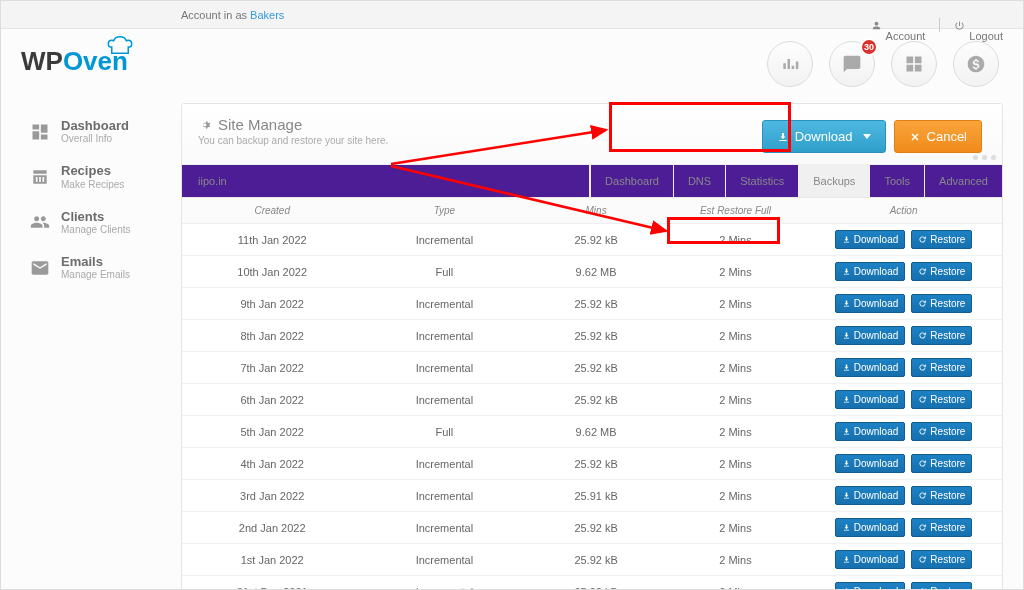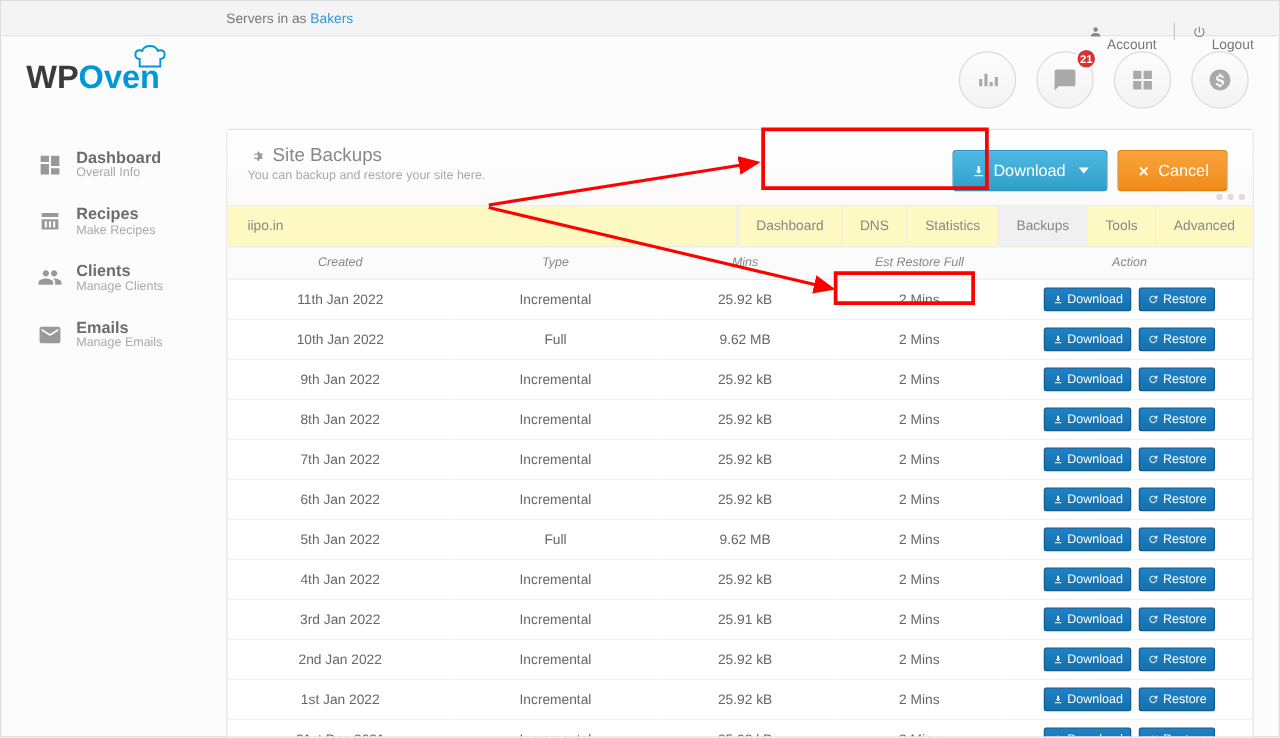--- a/index.html
+++ b/index.html
@@ -171,21 +171,21 @@
     position:absolute; right:6px; bottom:4px;
     display:flex; gap:4px;
   }
   .dots span {
     width:5px;height:5px;border-radius:50%;background:#ddd;
   }
 
   .sitebar {
     display:flex;
     border-bottom:1px solid #e8e8e8;
-    background:#fef9c3;
+    background:#4c1d95;
     font-size:11px;
     color:#888;
   }
   .sitebar .sitename {
     flex:1; padding:10px 16px;
     border-right:1px solid #eee;
   }
   .sitebar .tab {
     padding:10px 14px;
     border-left:1px solid #eee;
@@ -225,21 +225,21 @@
     width:0;height:0;border-left:4px solid transparent;border-right:4px solid transparent;border-top:5px solid #fff;display:inline-block;margin-left:4px;
   }
 </style>
 </head>
 <body>
 
 <div class="page">
 
   <div class="topbar">
     <div class="login-info">
-      <span>Servers in as </span><a href="#">Bakers</a>
+      <span>Account in as </span><a href="#">Bakers</a>
     </div>
     <div class="right">
       <span>
         <svg viewBox="0 0 24 24">
             <path d="M12 12c2.2 0 4-1.8 4-4s-1.8-4-4-4-4 1.8-4 4 1.8 4 4 4zm0 2c-2.7 0-8 1.3-8 4v2h16v-2c0-2.7-5.3-4-8-4z"></path>
           </svg>
         <span>Account</span>
       </span>
       <span class="divider"></span>
       <span>
@@ -317,41 +317,41 @@
       <div class="circle-row">
         <div class="circle-btn">
           <svg viewBox="0 0 24 24">
               <path d="M4 18h3v-7H4v7zm5 0h3V6H9v12zm5 0h3v-4h-3v4zm5-9v9h3V9h-3z"></path>
             </svg>
         </div>
         <div class="circle-btn">
           <svg viewBox="0 0 24 24">
               <path d="M20 2H4c-1.1 0-2 .9-2 2v18l4-4h14c1.1 0 2-.9 2-2V4c0-1.1-.9-2-2-2z"></path>
             </svg>
-          <div class="badge">21</div>
+          <div class="badge">30</div>
         </div>
         <div class="circle-btn">
           <svg viewBox="0 0 24 24">
               <path d="M3 3h8v8H3V3zm10 0h8v8h-8V3zM3 13h8v8H3v-8zm10 0h8v8h-8v-8z"></path>
             </svg>
         </div>
         <div class="circle-btn">
           <svg viewBox="0 0 24 24">
               <path d="M12 2C6.5 2 2 6.5 2 12s4.5 10 10 10 10-4.5 10-10S17.5 2 12 2zm1 15.9V19h-2v-1.1c-1.8-.3-3-1.4-3.1-3h2c.1.8.7 1.3 2.1 1.3 1.3 0 1.9-.5 1.9-1.2 0-.6-.4-1-2.1-1.4-2.4-.5-3.7-1.3-3.7-3.1 0-1.5 1.1-2.6 2.9-2.9V6h2v1.1c1.7.3 2.8 1.4 2.9 2.9h-2c-.1-.7-.6-1.2-1.9-1.2-1.2 0-1.8.5-1.8 1.1 0 .6.5 1 2.1 1.3 2.5.5 3.7 1.3 3.7 3.2 0 1.6-1.2 2.8-3 3.1z"></path>
             </svg>
         </div>
       </div>
 
       <div class="panel">
         <div class="panel-header">
           <h2>
             <svg viewBox="0 0 24 24">
                 <path d="M19.4 13l.6-1-.6-1 1.7-1.3-1-1.7-2 .6c-.5-.4-1-.7-1.6-.9l-.3-2.1h-2l-.3 2.1c-.6.2-1.1.5-1.6.9l-2-.6-1 1.7L10.6 11l-.6 1 .6 1-1.7 1.3 1 1.7 2-.6c.5.4 1 .7 1.6.9l.3 2.1h2l.3-2.1c.6-.2 1.1-.5 1.6-.9l2 .6 1-1.7L19.4 13zM12 14.5A2.5 2.5 0 1 1 12 9.5a2.5 2.5 0 0 1 0 5z"></path>
               </svg>
-            <span>Site Backups</span>
+            <span>Site Manage</span>
           </h2>
           <div class="desc">You can backup and restore your site here.</div>
           <div class="header-actions">
             <button class="btn btn-blue">
               <svg viewBox="0 0 24 24">
                   <path d="M12 16l5-5h-3V4h-4v7H7l5 5zm-7 2v2h14v-2H5z"></path>
                 </svg>
               <span>Download</span>
               <span class="caret-down"></span>
             </button>

